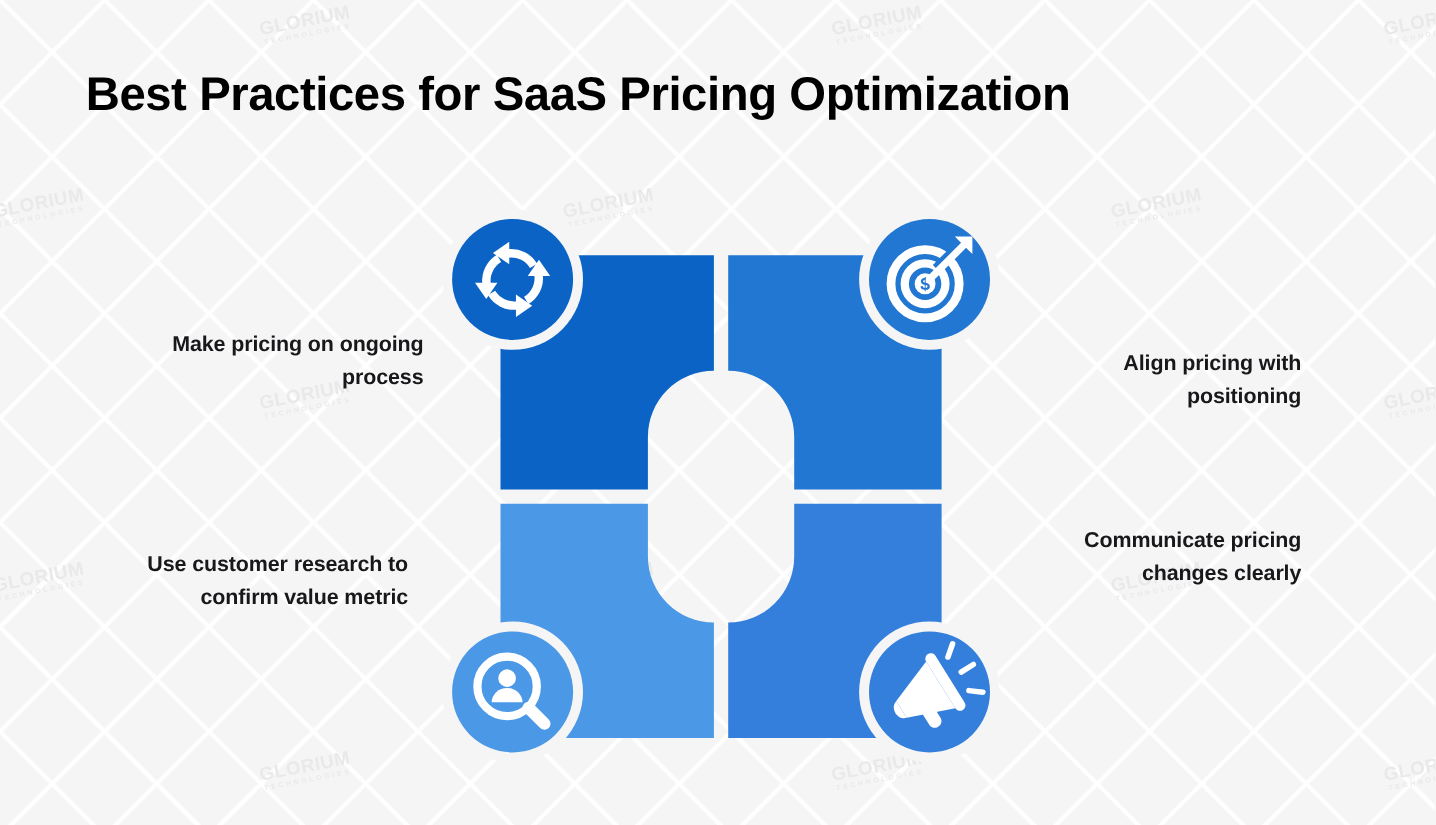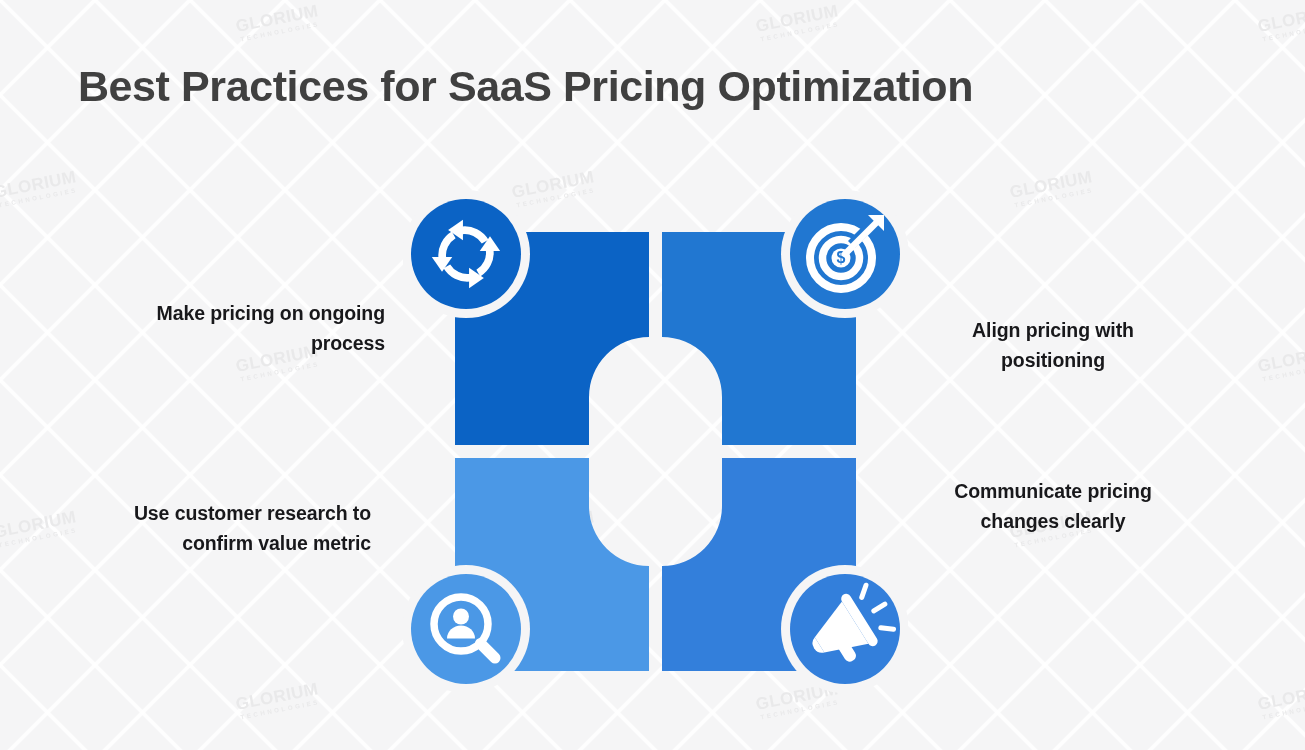--- a/index.html
+++ b/index.html
@@ -51,21 +51,21 @@
   
   #page-title {
     position: absolute;
     top: 62px;
     left: 0;
     width: 1051px;
     text-align: center;
     z-index: 6;
     font-size: 43px;
     font-weight: 700;
-    color: #404040;
+    color: #000000;
     letter-spacing: -0.4px;
     white-space: nowrap;
   }
 
   
   #diagram {
     position: absolute;
     left: 403px;
     top: 187px;
     width: 505px;
@@ -78,21 +78,21 @@
   .label {
     position: absolute;
     z-index: 6;
     font-size: 19.5px;
     font-weight: 700;
     color: #18181b;
     line-height: 1.55;
     letter-spacing: -0.1px;
   }
   .label.right-align { text-align: right; }
-  .label.left-align  { text-align: center; }
+  .label.left-align  { text-align: right; }
 
   #label-tl { left: 130px;  top: 298px; width: 255px; }
   #label-bl { left: 116px;  top: 498px; width: 255px; }
   #label-tr { left: 923px;  top: 315px; width: 260px; }
   #label-br { left: 923px;  top: 476px; width: 260px; }
 </style>
 </head>
 <body>
 
 <svg id="bg-pattern" width="1305" height="750" viewBox="0 0 1305 750">

